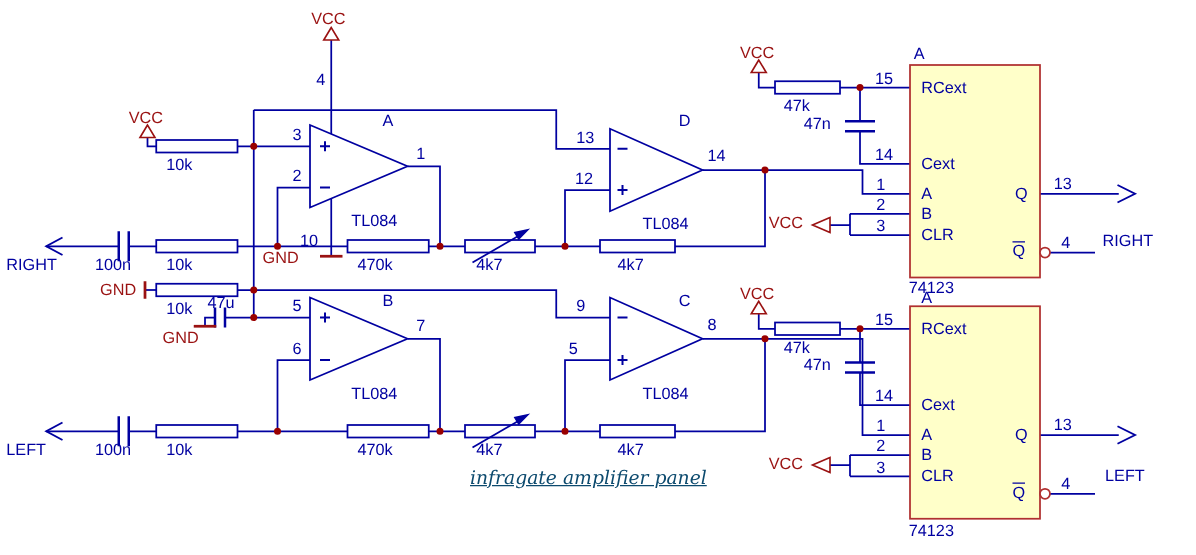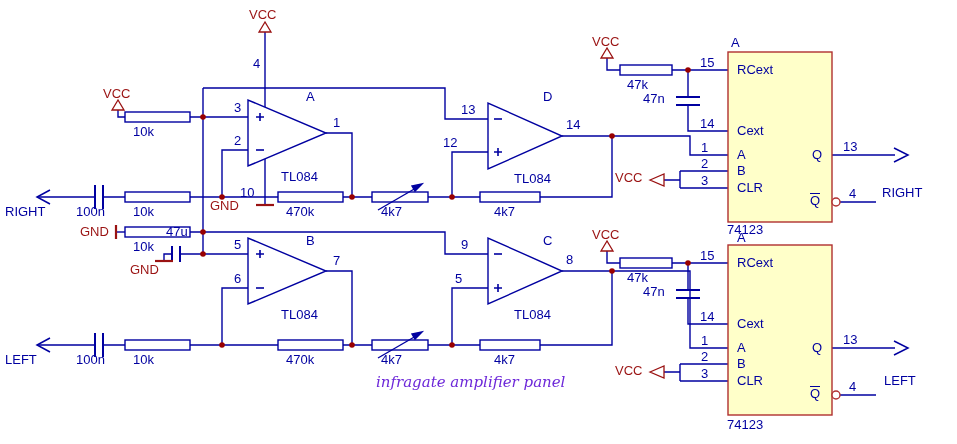--- a/index.html
+++ b/index.html
@@ -2,21 +2,21 @@
 <html><head>
 <meta charset="utf-8">
 <style>
   html,body{margin:0;padding:0;background:#ffffff;}
   #schematic{position:relative;width:957px;height:444px;background:#ffffff;overflow:hidden;
              font-family:"Liberation Sans",sans-serif;}
   #schematic svg{position:absolute;left:0;top:0;}
   .t{position:absolute;font:13px "Liberation Sans",sans-serif;color:#0000A0;white-space:nowrap;line-height:13px;}
   .p{color:#9A1212;}
   .ov{border-top:1.4px solid #0000A0;padding-top:1px;line-height:12px;}
-  .it{position:absolute;font:italic 15px "DejaVu Serif",serif;color:#6d28d9;white-space:nowrap;}
+  .it{position:absolute;font:italic 15px "DejaVu Serif",serif;color:#0c4a6e;white-space:nowrap;text-decoration:underline;}
 </style>
 </head>
 <body>
 
 <div id="schematic">
 
 <svg width="957" height="444" viewBox="0 0 957 444">
 
   <g stroke="#0000A0" stroke-width="1.4" fill="none">
     <path d="M265,32 V113"></path>
@@ -178,28 +178,28 @@
   <span class="t" style="left:281px;top:170px">TL084</span>
   <span class="t" style="left:240px;top:186px">10</span>
   <span class="t p" style="left:210px;top:199px">GND</span>
   <span class="t" style="left:5px;top:205px">RIGHT</span>
   <span class="t" style="left:76px;top:205px">100n</span>
   <span class="t" style="left:133px;top:205px">10k</span>
   <span class="t" style="left:286px;top:205px">470k</span>
   <span class="t" style="left:381px;top:205px">4k7</span>
   <span class="t" style="left:494px;top:205px">4k7</span>
   <span class="t" style="left:461px;top:103px">13</span>
-  <span class="t" style="left:443px;top:136px">12</span>
+  <span class="t" style="left:460px;top:136px">12</span>
   <span class="t" style="left:543px;top:90px">D</span>
   <span class="t" style="left:566px;top:118px">14</span>
   <span class="t" style="left:514px;top:172px">TL084</span>
 
   <span class="t p" style="left:80px;top:225px">GND</span>
   <span class="t" style="left:133px;top:240px">10k</span>
-  <span class="t" style="left:166px;top:225px">47u</span>
+  <span class="t" style="left:166px;top:235px">47u</span>
   <span class="t p" style="left:130px;top:263px">GND</span>
   <span class="t" style="left:234px;top:238px">5</span>
   <span class="t" style="left:234px;top:272px">6</span>
   <span class="t" style="left:306px;top:234px">B</span>
   <span class="t" style="left:333px;top:254px">7</span>
   <span class="t" style="left:281px;top:308px">TL084</span>
   <span class="t" style="left:5px;top:353px">LEFT</span>
   <span class="t" style="left:76px;top:353px">100n</span>
   <span class="t" style="left:133px;top:353px">10k</span>
   <span class="t" style="left:286px;top:353px">470k</span>

